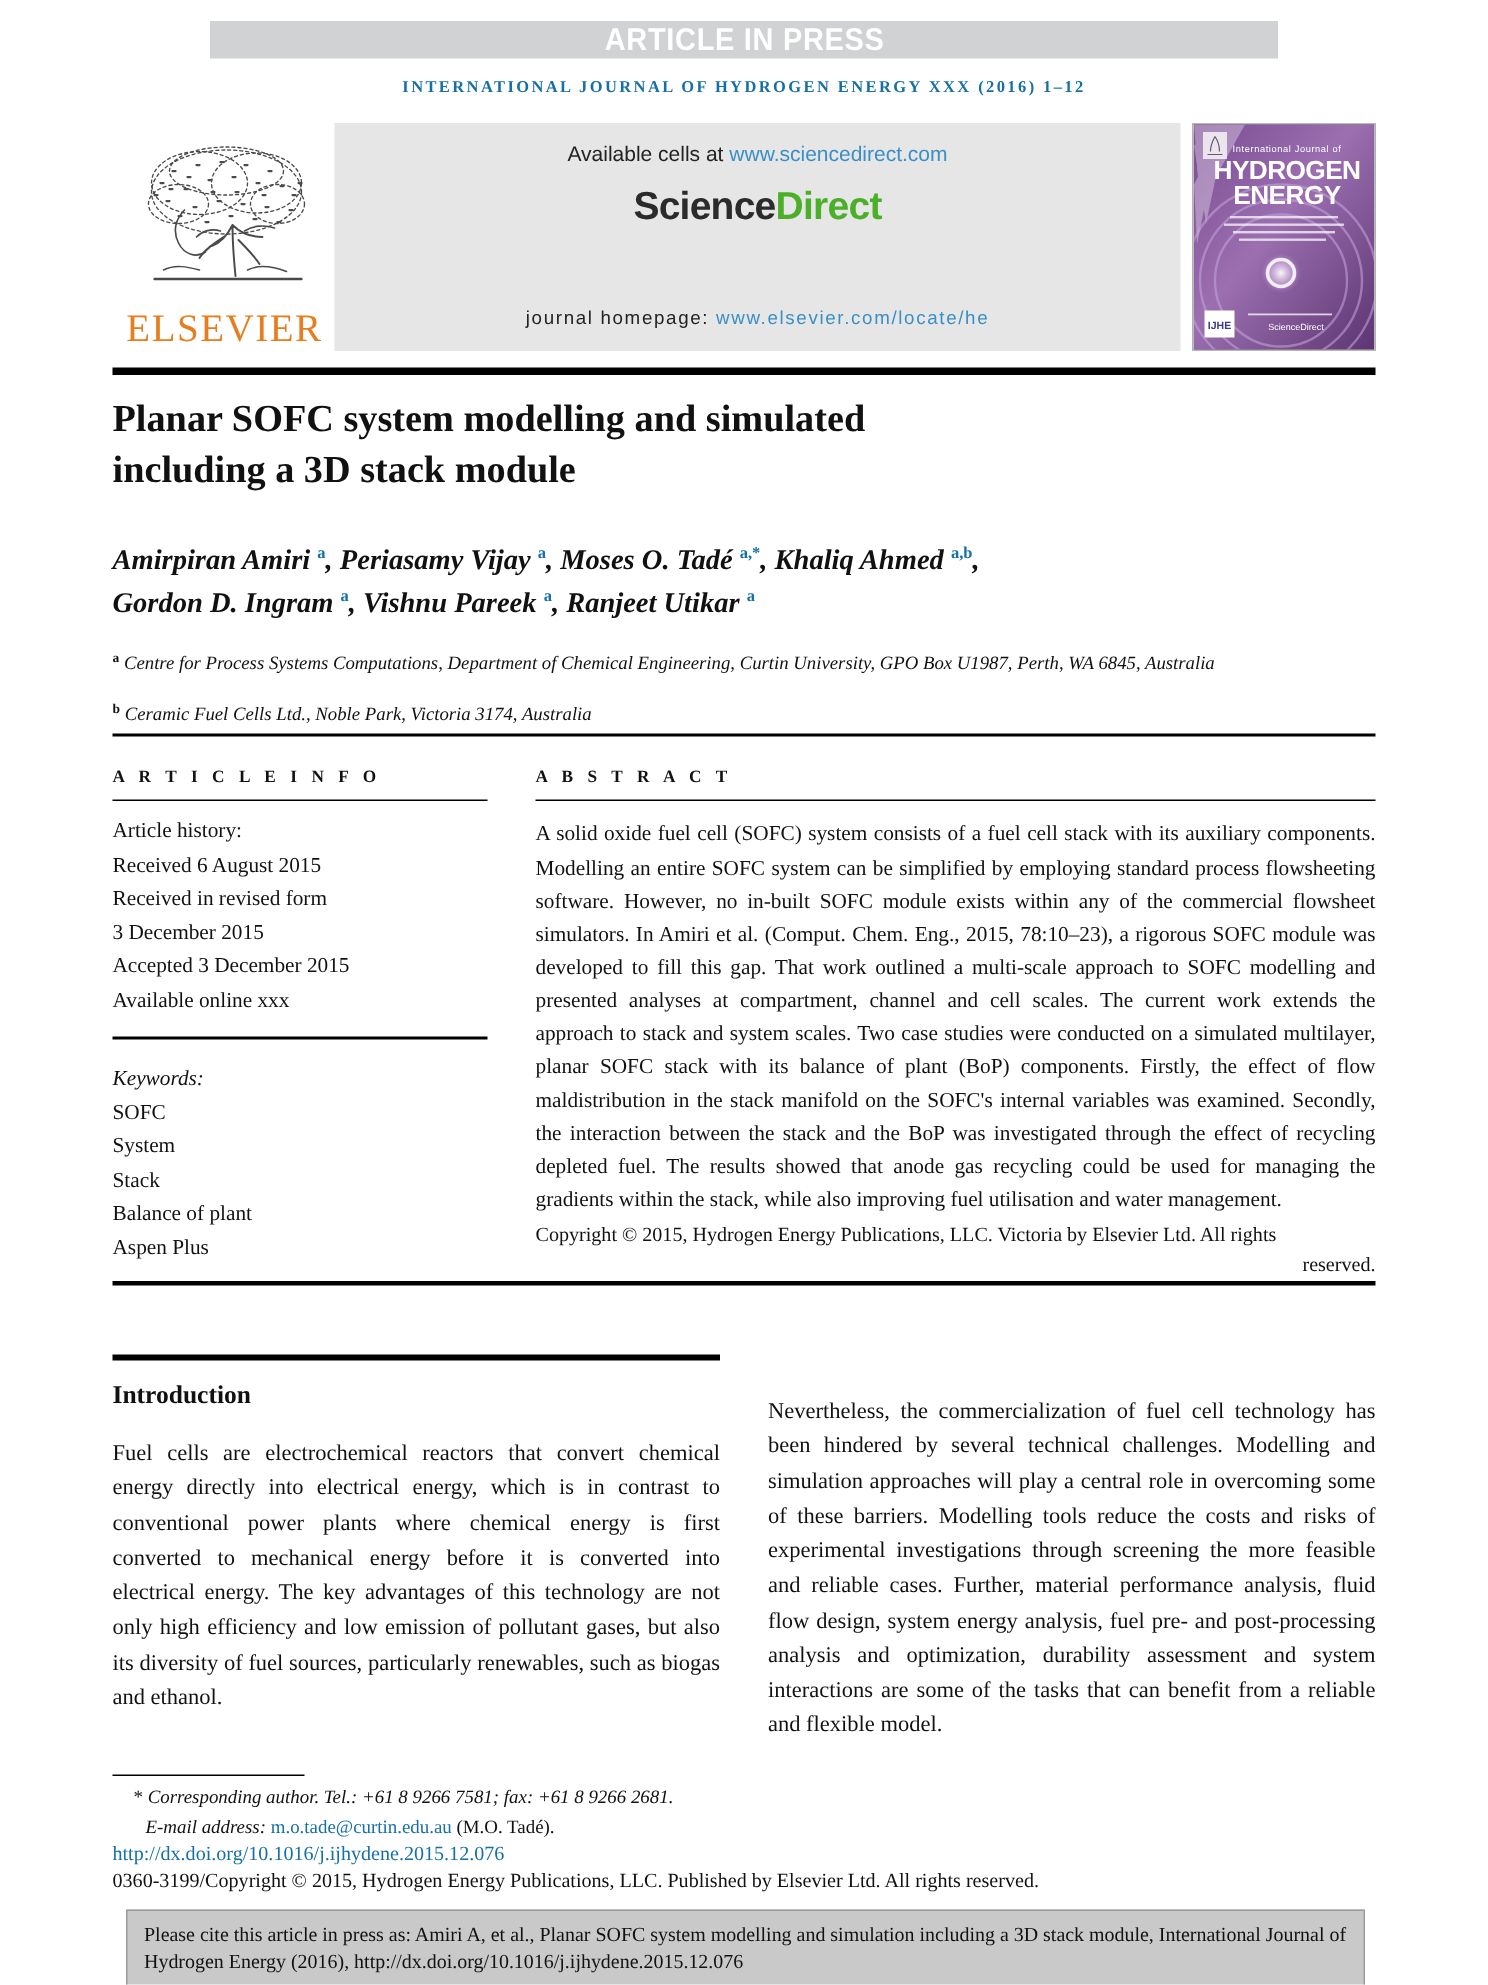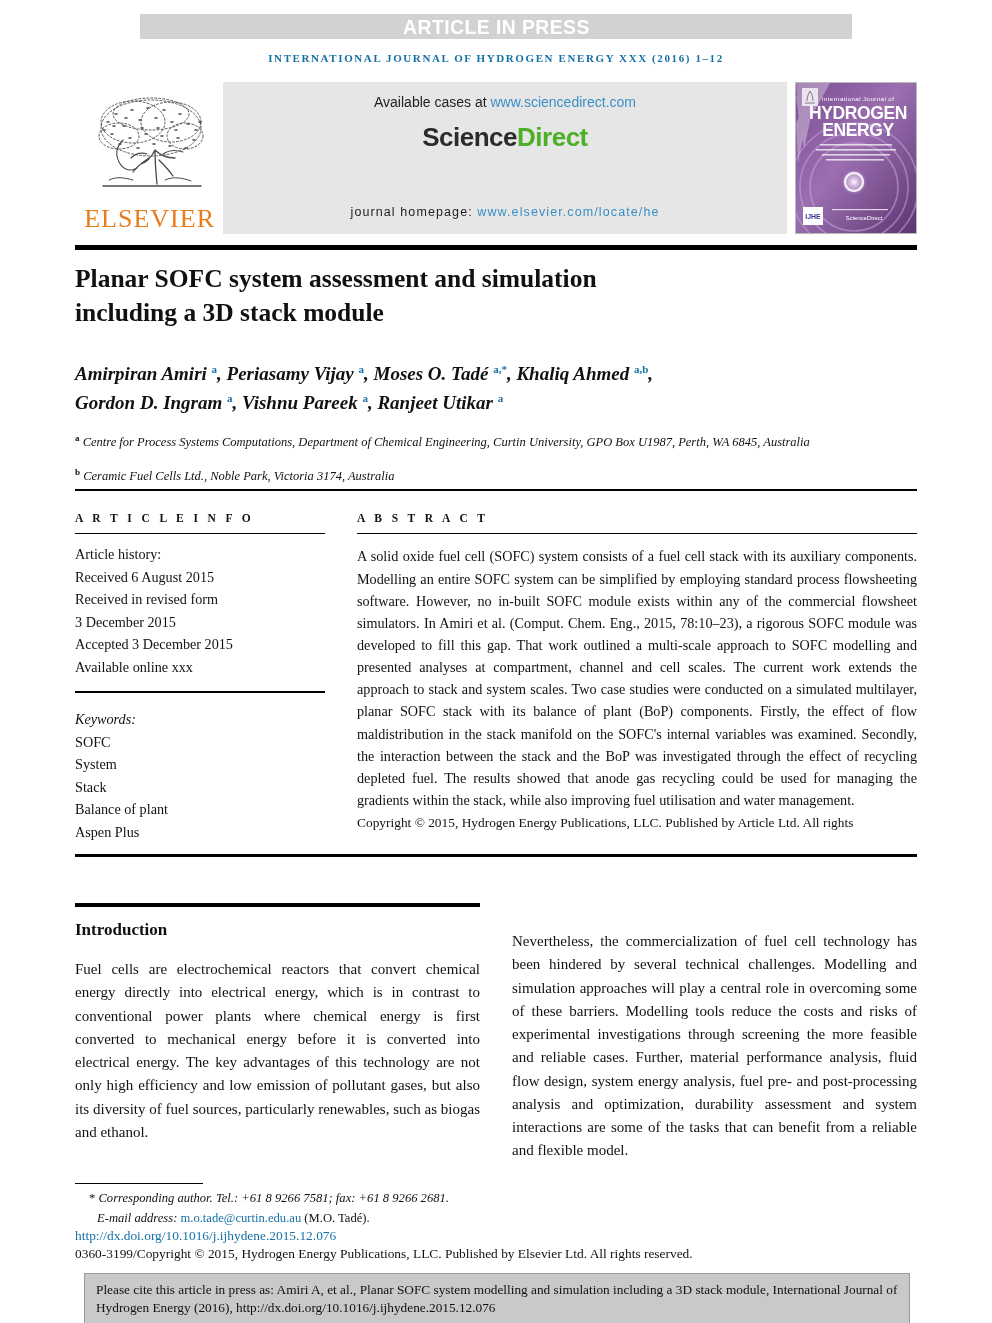--- a/index.html
+++ b/index.html
@@ -323,21 +323,21 @@
 
         <path d="M14 94 L112 94" stroke-width="1.6"></path>
         <path d="M20 88 C28 84 36 86 44 88 M76 88 C84 84 94 86 102 89" stroke-width="1"></path>
       </g>
     </svg>
     <div class="elsevier-word">ELSEVIER</div>
   </div>
 
   <div class="sd-box">
     <div class="sd-available">
-      <span>Available cases at </span><a href="#">www.sciencedirect.com</a>
+      <span>Available cells at </span><a href="#">www.sciencedirect.com</a>
     </div>
     <div class="sd-logo">
       <span class="sd-science">Science</span><span class="sd-direct">Direct</span>
     </div>
     <div class="sd-homepage">
       <span>journal homepage: </span><a href="#">www.elsevier.com/locate/he</a>
     </div>
   </div>
 
   <div class="cover">
@@ -397,21 +397,21 @@
       </g>
     </svg>
   </div>
 </div>
 
 <div class="rule-thick" style="top:245px;"></div>
 <div class="rule-thin" style="top:489px;"></div>
 <div class="rule-thin" style="top:854px; height:2.6px;"></div>
 
 <div class="title">
-  <div>Planar SOFC system assessment and simulation</div>
+  <div>Planar SOFC system modelling and simulated</div>
   <div>including a 3D stack module</div>
 </div>
 
 <div class="authors">
   <div>Amirpiran Amiri <sup>a</sup>, Periasamy Vijay <sup>a</sup>, Moses O. Tadé <sup>a,*</sup>, Khaliq Ahmed <sup>a,b</sup>,</div>
   <div>Gordon D. Ingram <sup>a</sup>, Vishnu Pareek <sup>a</sup>, Ranjeet Utikar <sup>a</sup></div>
 </div>
 
 <div class="affil" style="top:432px;"><sup>a</sup> Centre for Process Systems Computations, Department of Chemical Engineering, Curtin University, GPO Box U1987, Perth, WA 6845, Australia</div>
 <div class="affil" style="top:466px;"><sup>b</sup> Ceramic Fuel Cells Ltd., Noble Park, Victoria 3174, Australia</div>
@@ -436,21 +436,22 @@
     <div>Balance of plant</div>
     <div>Aspen Plus</div>
   </div>
 </div>
 
 <div class="col-abs">
   <div class="sec-head">A B S T R A C T</div>
   <div class="sec-rule"></div>
   <div class="abs-body">A solid oxide fuel cell (SOFC) system consists of a fuel cell stack with its auxiliary components. Modelling an entire SOFC system can be simplified by employing standard process flowsheeting software. However, no in-built SOFC module exists within any of the commercial flowsheet simulators. In Amiri et al. (Comput. Chem. Eng., 2015, 78:10–23), a rigorous SOFC module was developed to fill this gap. That work outlined a multi-scale approach to SOFC modelling and presented analyses at compartment, channel and cell scales. The current work extends the approach to stack and system scales. Two case studies were conducted on a simulated multilayer, planar SOFC stack with its balance of plant (BoP) components. Firstly, the effect of flow maldistribution in the stack manifold on the SOFC's internal variables was examined. Secondly, the interaction between the stack and the BoP was investigated through the effect of recycling depleted fuel. The results showed that anode gas recycling could be used for managing the gradients within the stack, while also improving fuel utilisation and water management.</div>
   <div class="abs-copy">
-    <span>Copyright © 2015, Hydrogen Energy Publications, LLC. Published by Article Ltd. All rights</span>
+    <span>Copyright © 2015, Hydrogen Energy Publications, LLC. Victoria by Elsevier Ltd. All rights</span>
+    <span class="last-line">reserved.</span>
   </div>
 </div>
 
 <div class="body-col-left">
   <div class="intro-rule"></div>
   <div class="intro-heading">Introduction</div>
   <div class="body-p">Fuel cells are electrochemical reactors that convert chemical energy directly into electrical energy, which is in contrast to conventional power plants where chemical energy is first converted to mechanical energy before it is converted into electrical energy. The key advantages of this technology are not only high efficiency and low emission of pollutant gases, but also its diversity of fuel sources, particularly renewables, such as biogas and ethanol.</div>
 </div>
 
 <div class="body-col-right">

